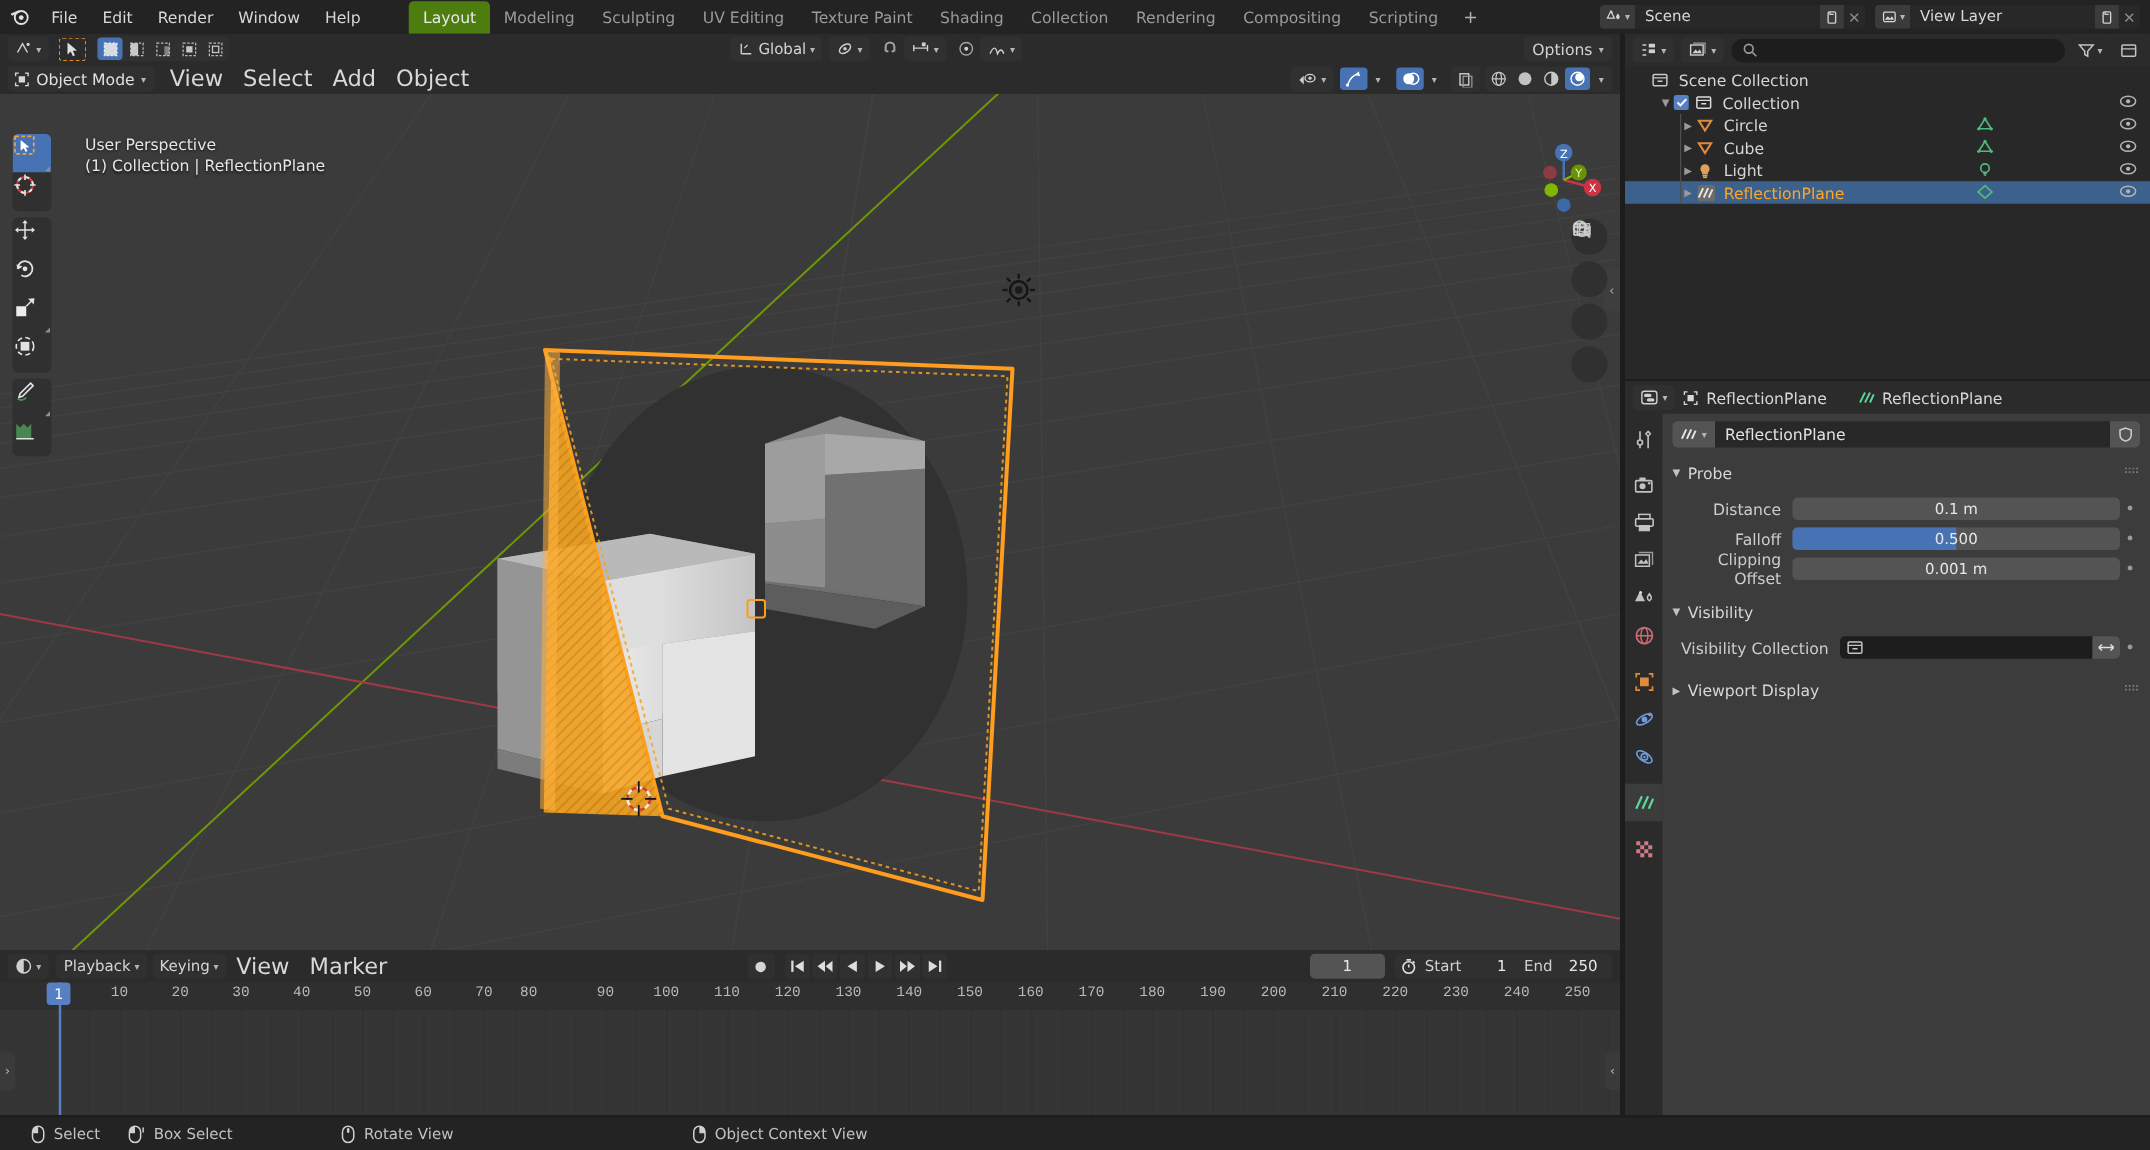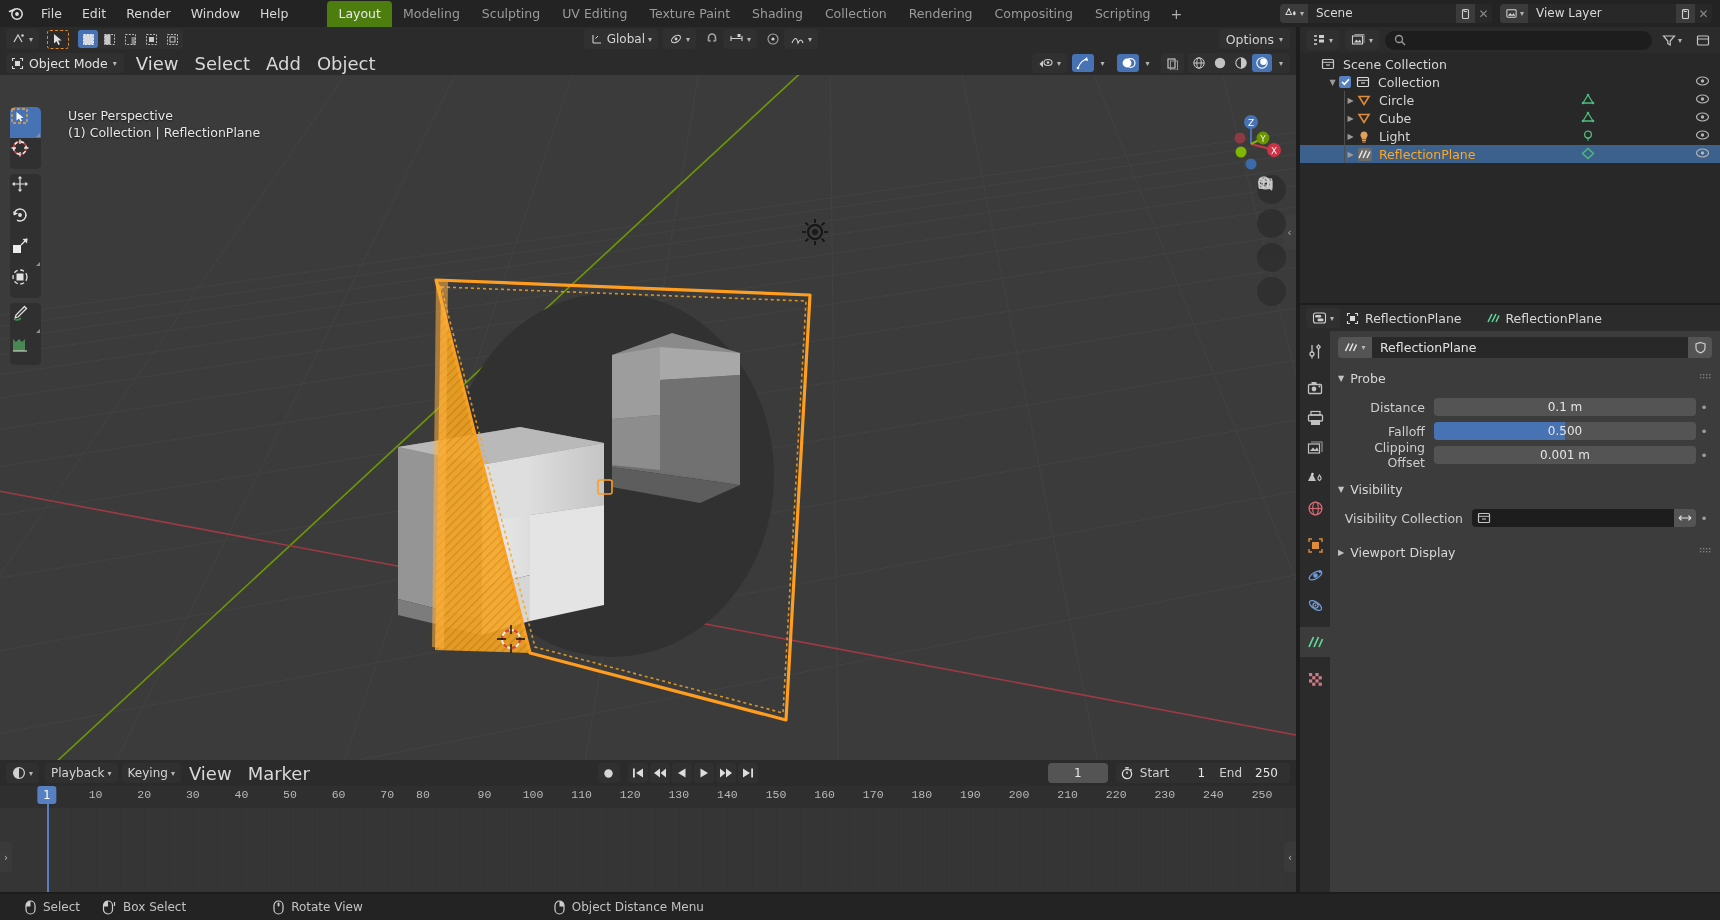--- a/index.html
+++ b/index.html
@@ -1251,17 +1251,17 @@
           <rect x="2" y="1" width="9" height="13" rx="4.5" fill="none" stroke="#cfcfcf" stroke-width="1.2"></rect>
           <rect x="5.6" y="2.4" width="1.9" height="4" rx="1" fill="#cfcfcf"></rect>
         </svg>
       <span>Rotate View</span>
     </div>
     <div class="sb-item" style="margin-left:190px">
       <svg width="13" height="15" viewBox="0 0 13 15">
           <rect x="2" y="1" width="9" height="13" rx="4.5" fill="none" stroke="#cfcfcf" stroke-width="1.2"></rect>
           <path d="M11 6.5 V5.5 a4.5 4.5 0 0 0 -4.5 -4.5 V6.5z" fill="#cfcfcf"></path>
         </svg>
-      <span>Object Distance Menu</span>
+      <span>Object Context View</span>
     </div>
   </div>
 
 </div>
 
 </body></html>

